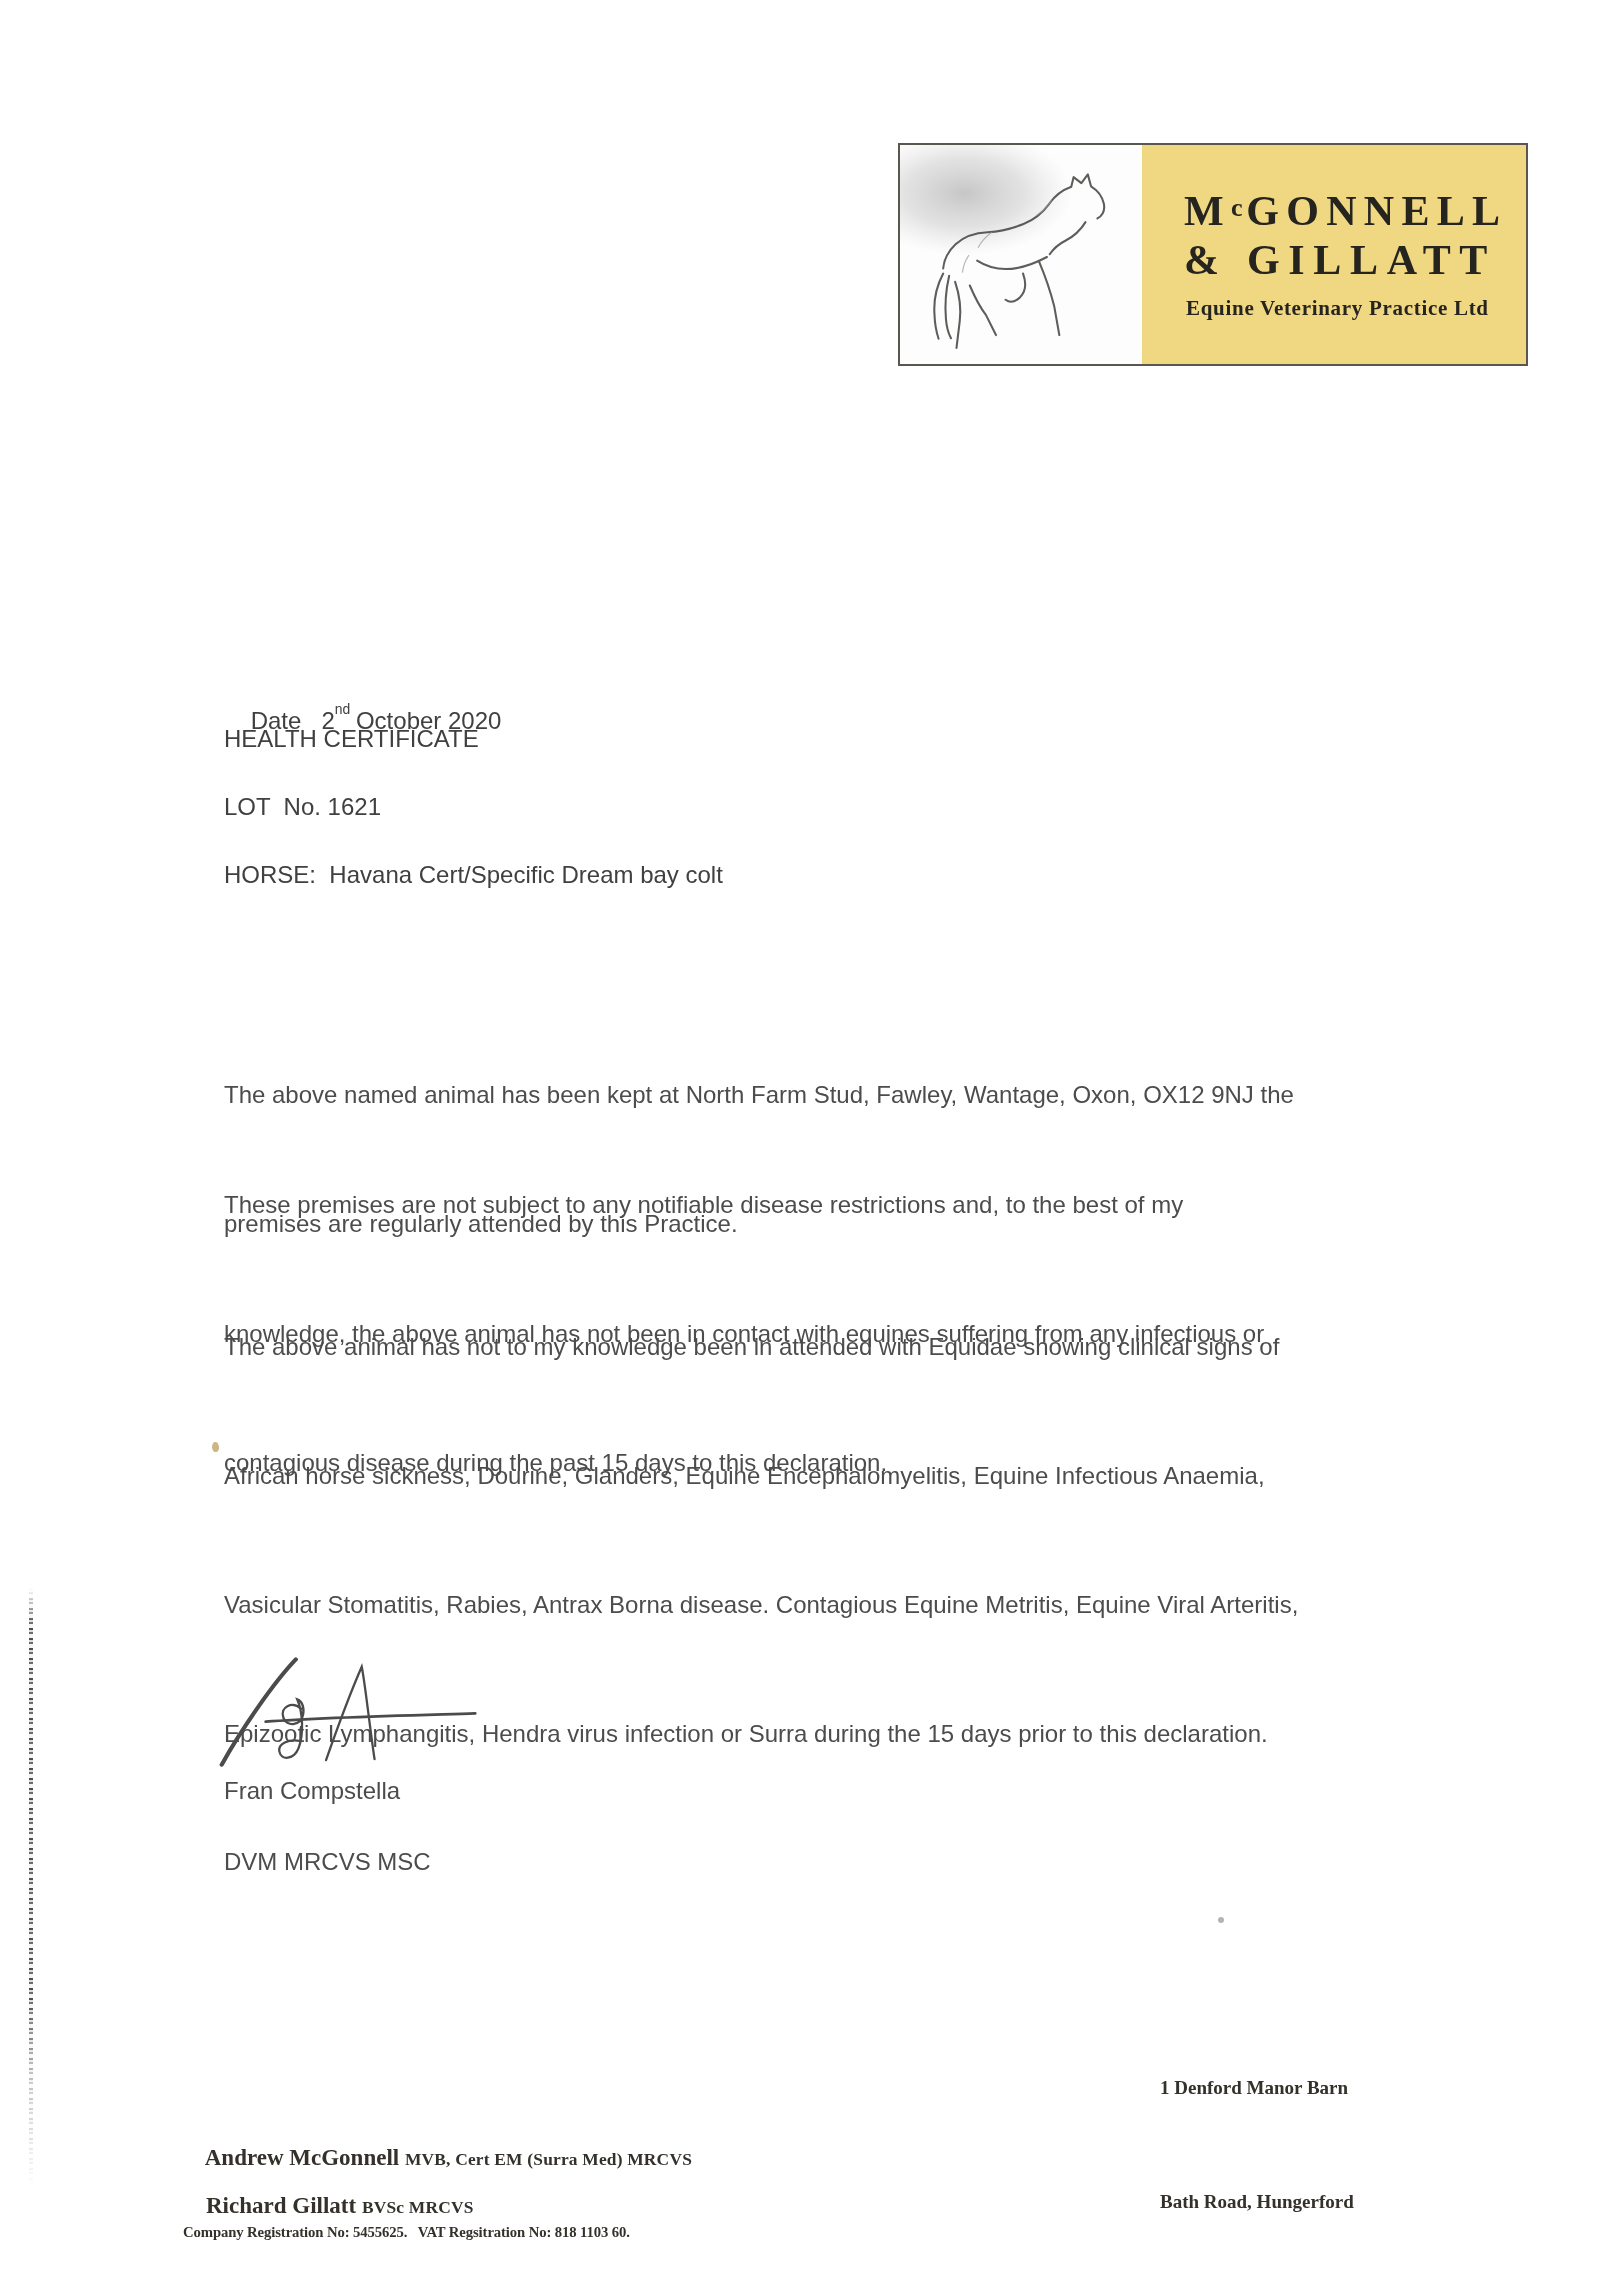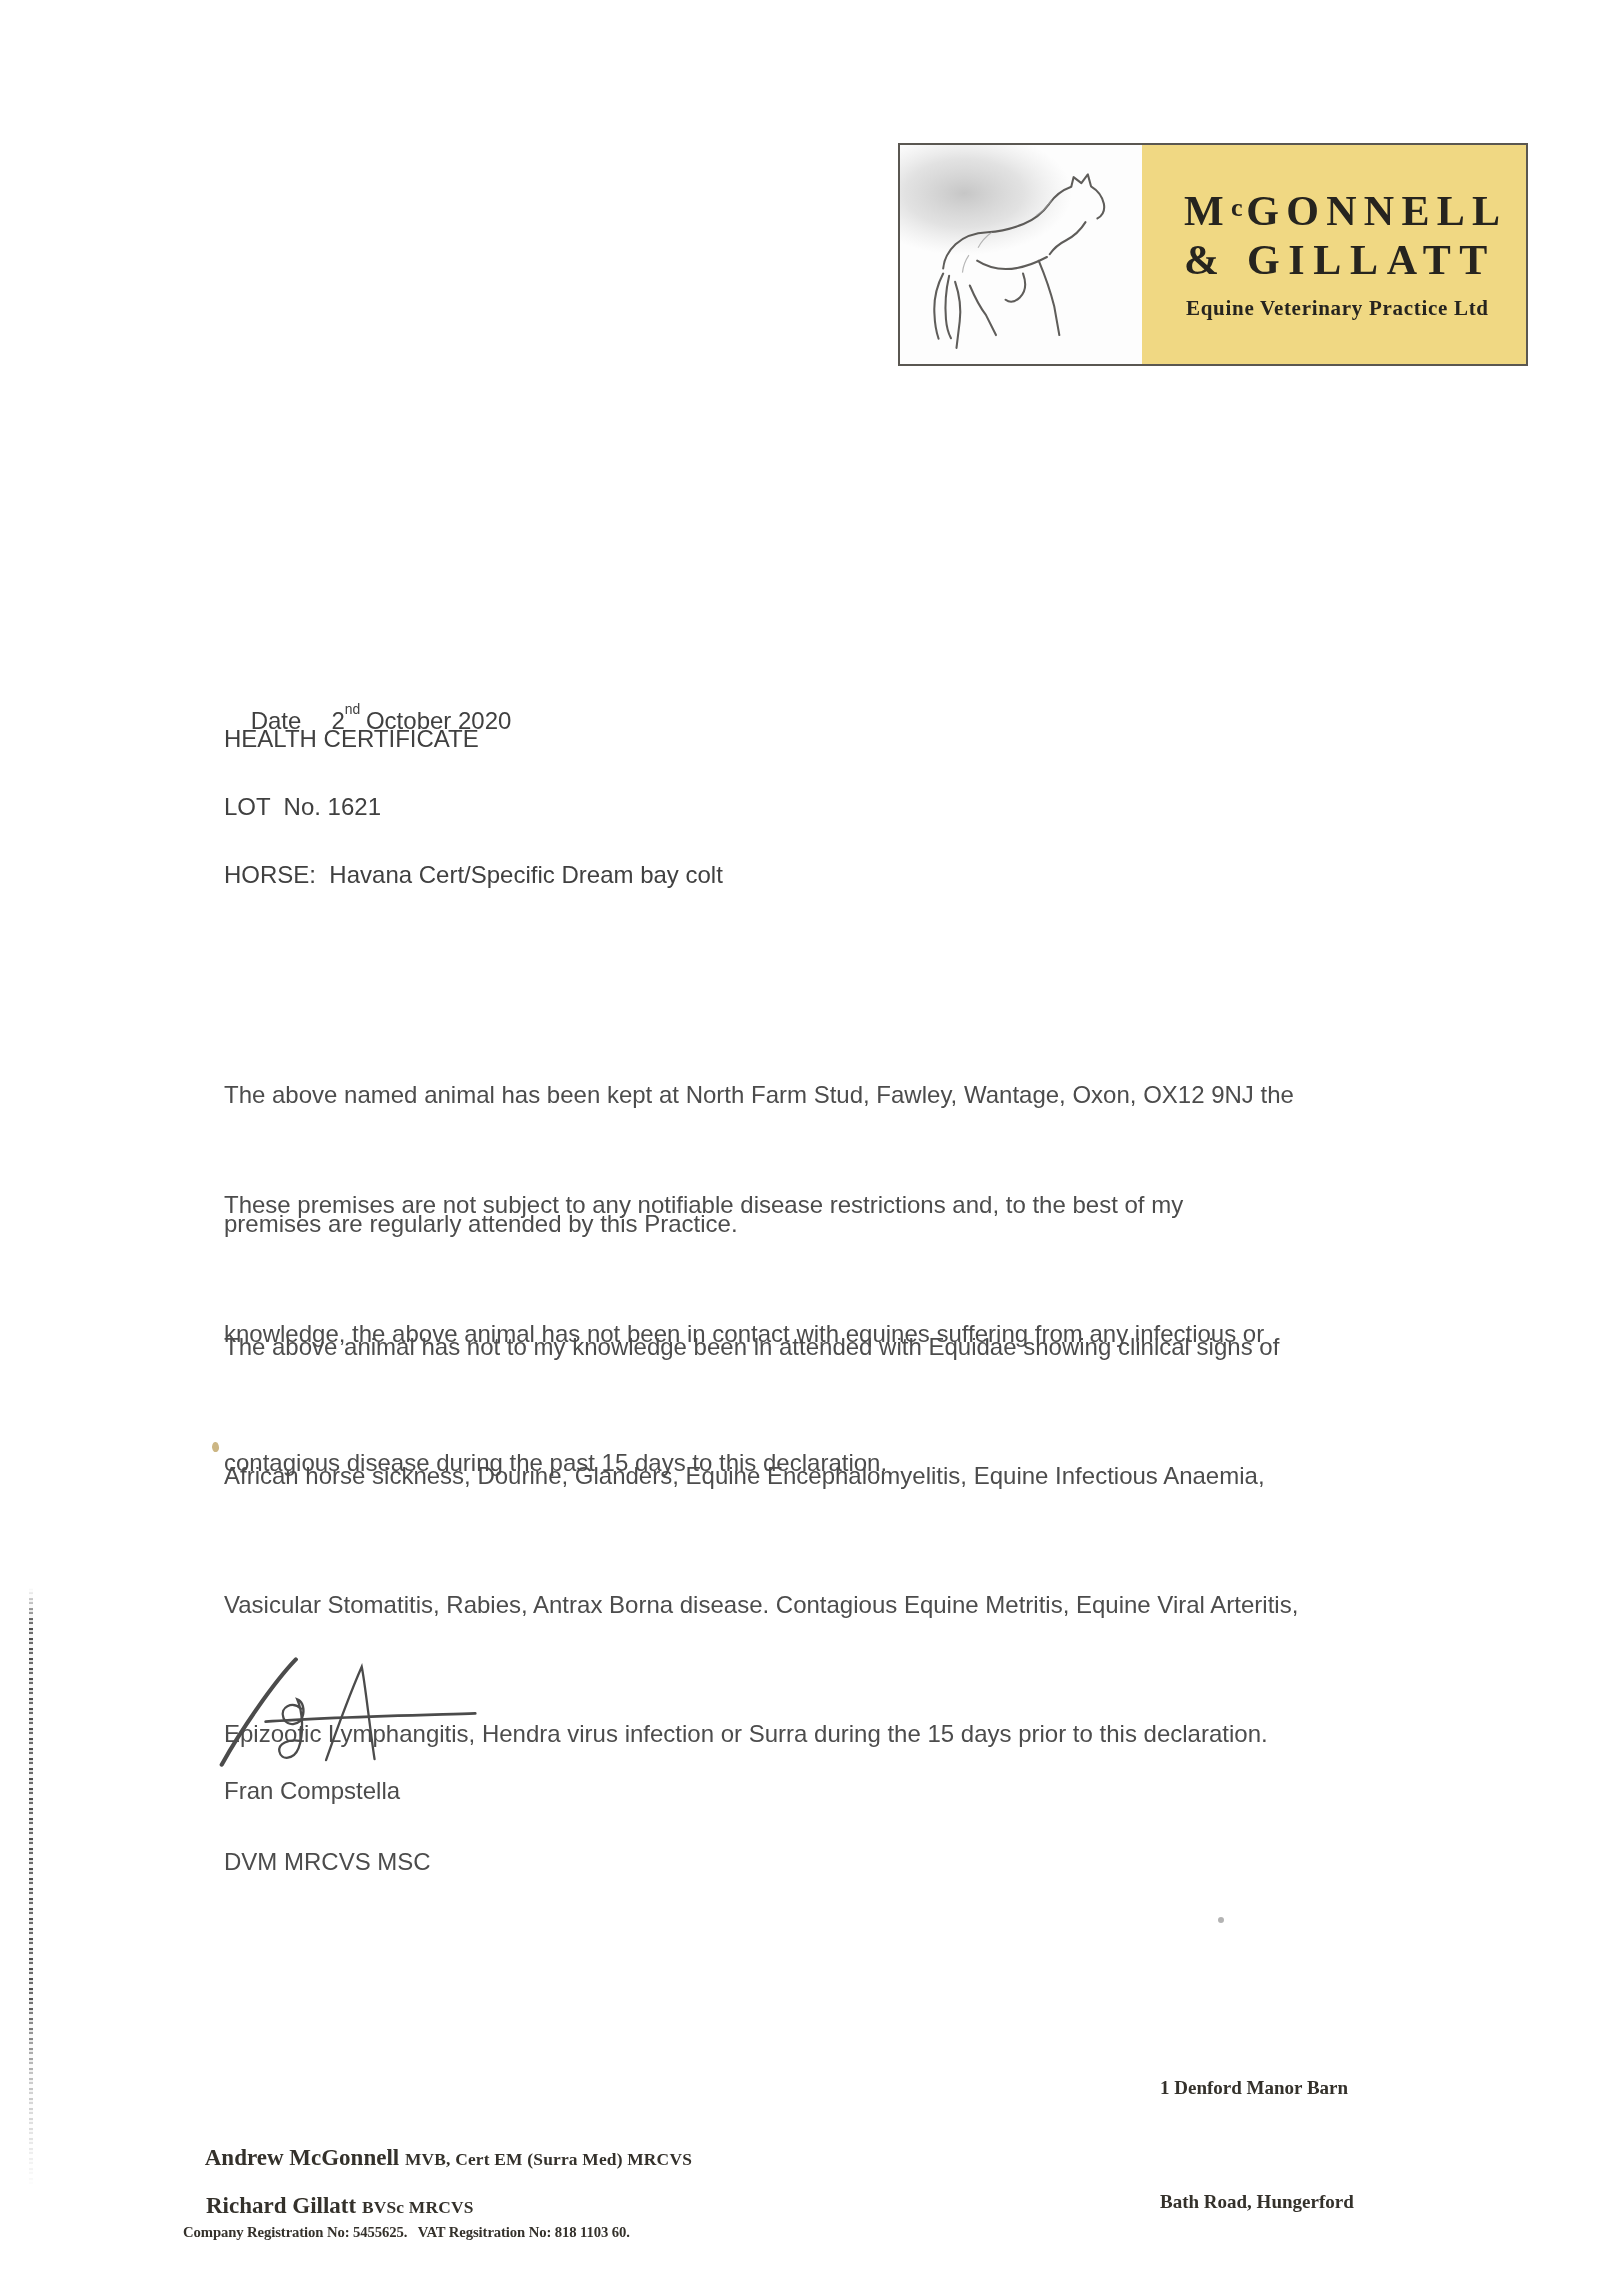--- a/index.html
+++ b/index.html
@@ -19,21 +19,21 @@
   .lg2{left:42px;top:94px;font-size:42px;letter-spacing:8.7px;}
   .lgt{left:44px;top:153px;font-size:21px;letter-spacing:0.7px;}
 
   
   .sans{color:#4c4c4c;font-size:24px;line-height:43px;white-space:pre;}
   .hdr{color:#404040;}
   .line{left:224px;}
   .para{left:224px;}
   .pline{white-space:pre;}
   .ord{font-size:0.58em;position:relative;top:-0.45em;}
-  .date-label{margin-right:30px;text-align:center;}
+  .date-label{margin-right:20px;text-align:center;}
   .date-rest{margin-left:0.24em;}
 
   
   .sig{left:211px;top:1653px;}
   .sig-name{left:224px;top:1769px;}
   .sig-quals{left:224px;top:1840px;}
 
   
   .serif{font-family:"Liberation Serif",serif;font-weight:bold;color:#34312b;line-height:1;white-space:pre;}
   .partner1{left:183px;top:2123px;font-size:23px;}

